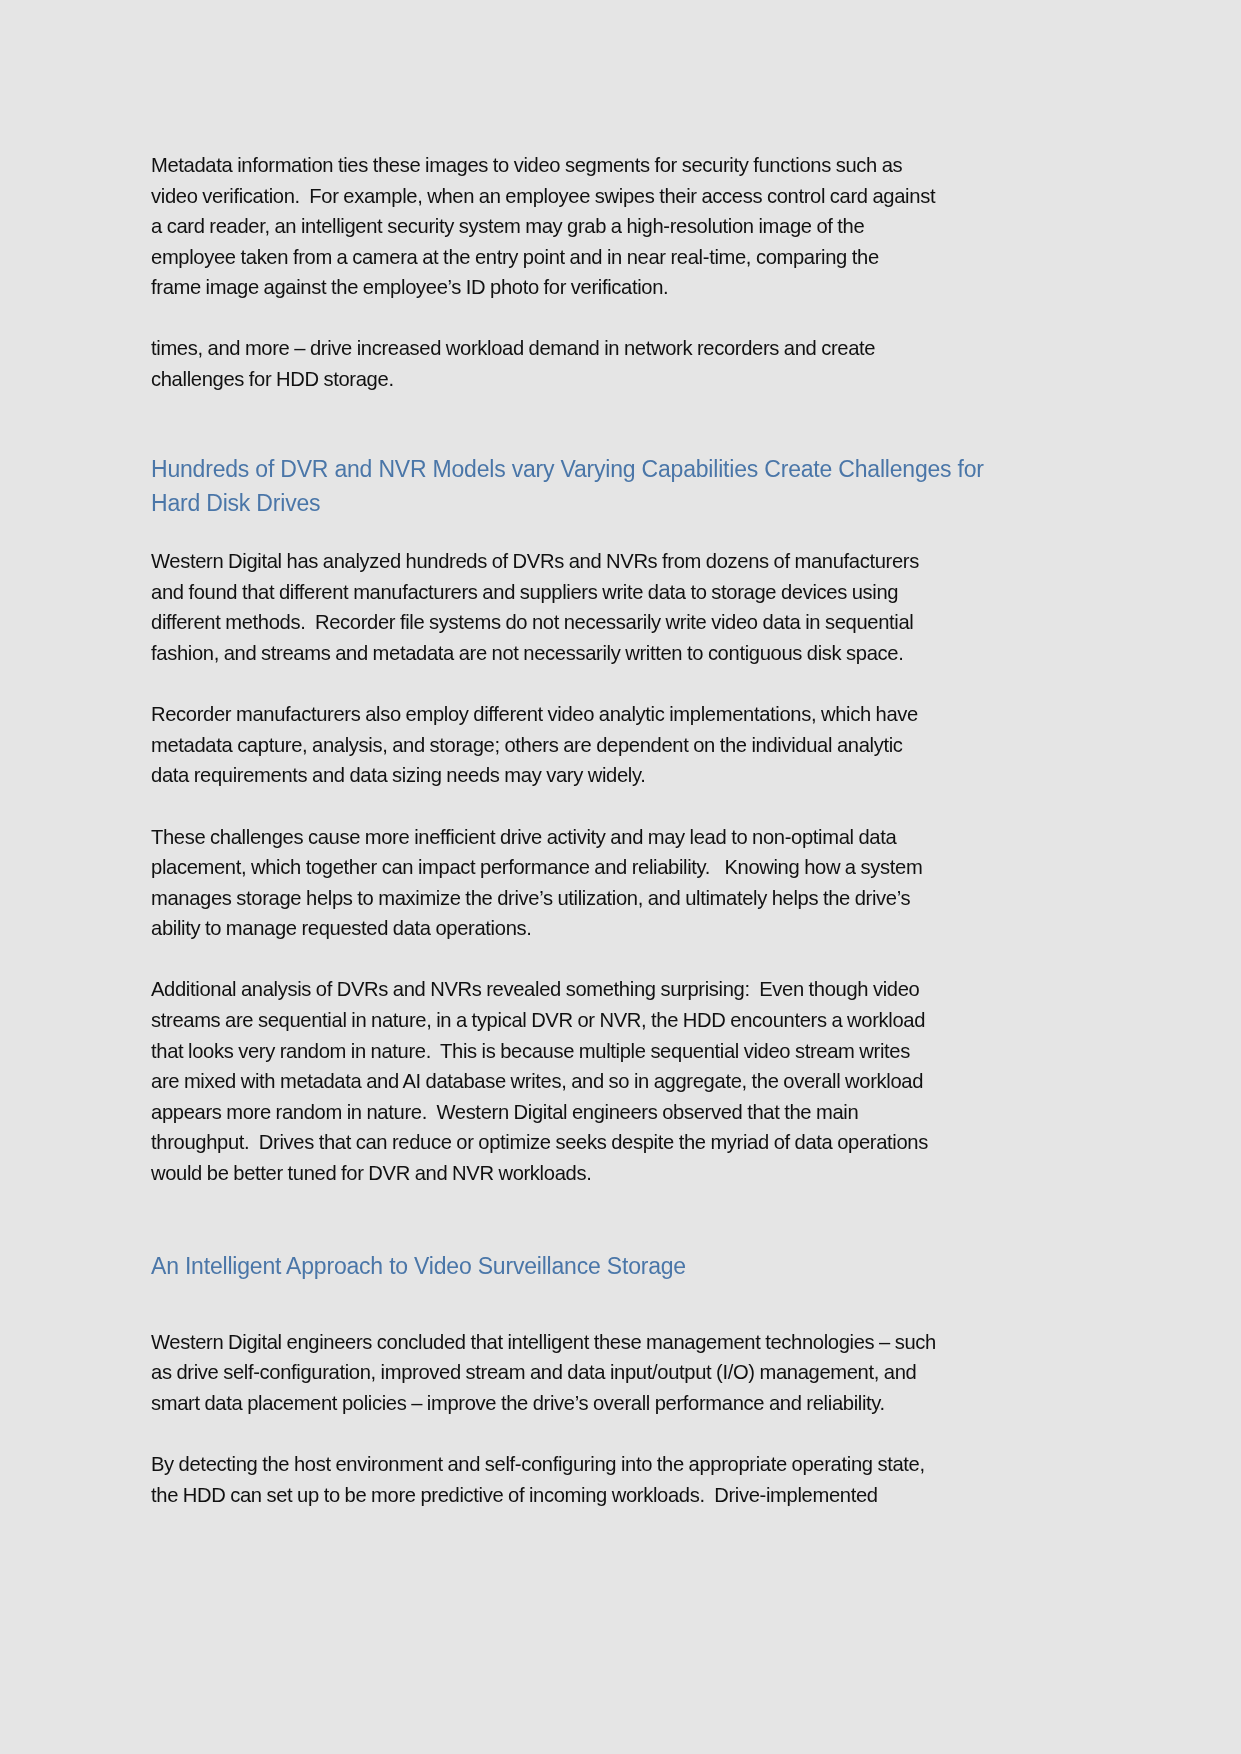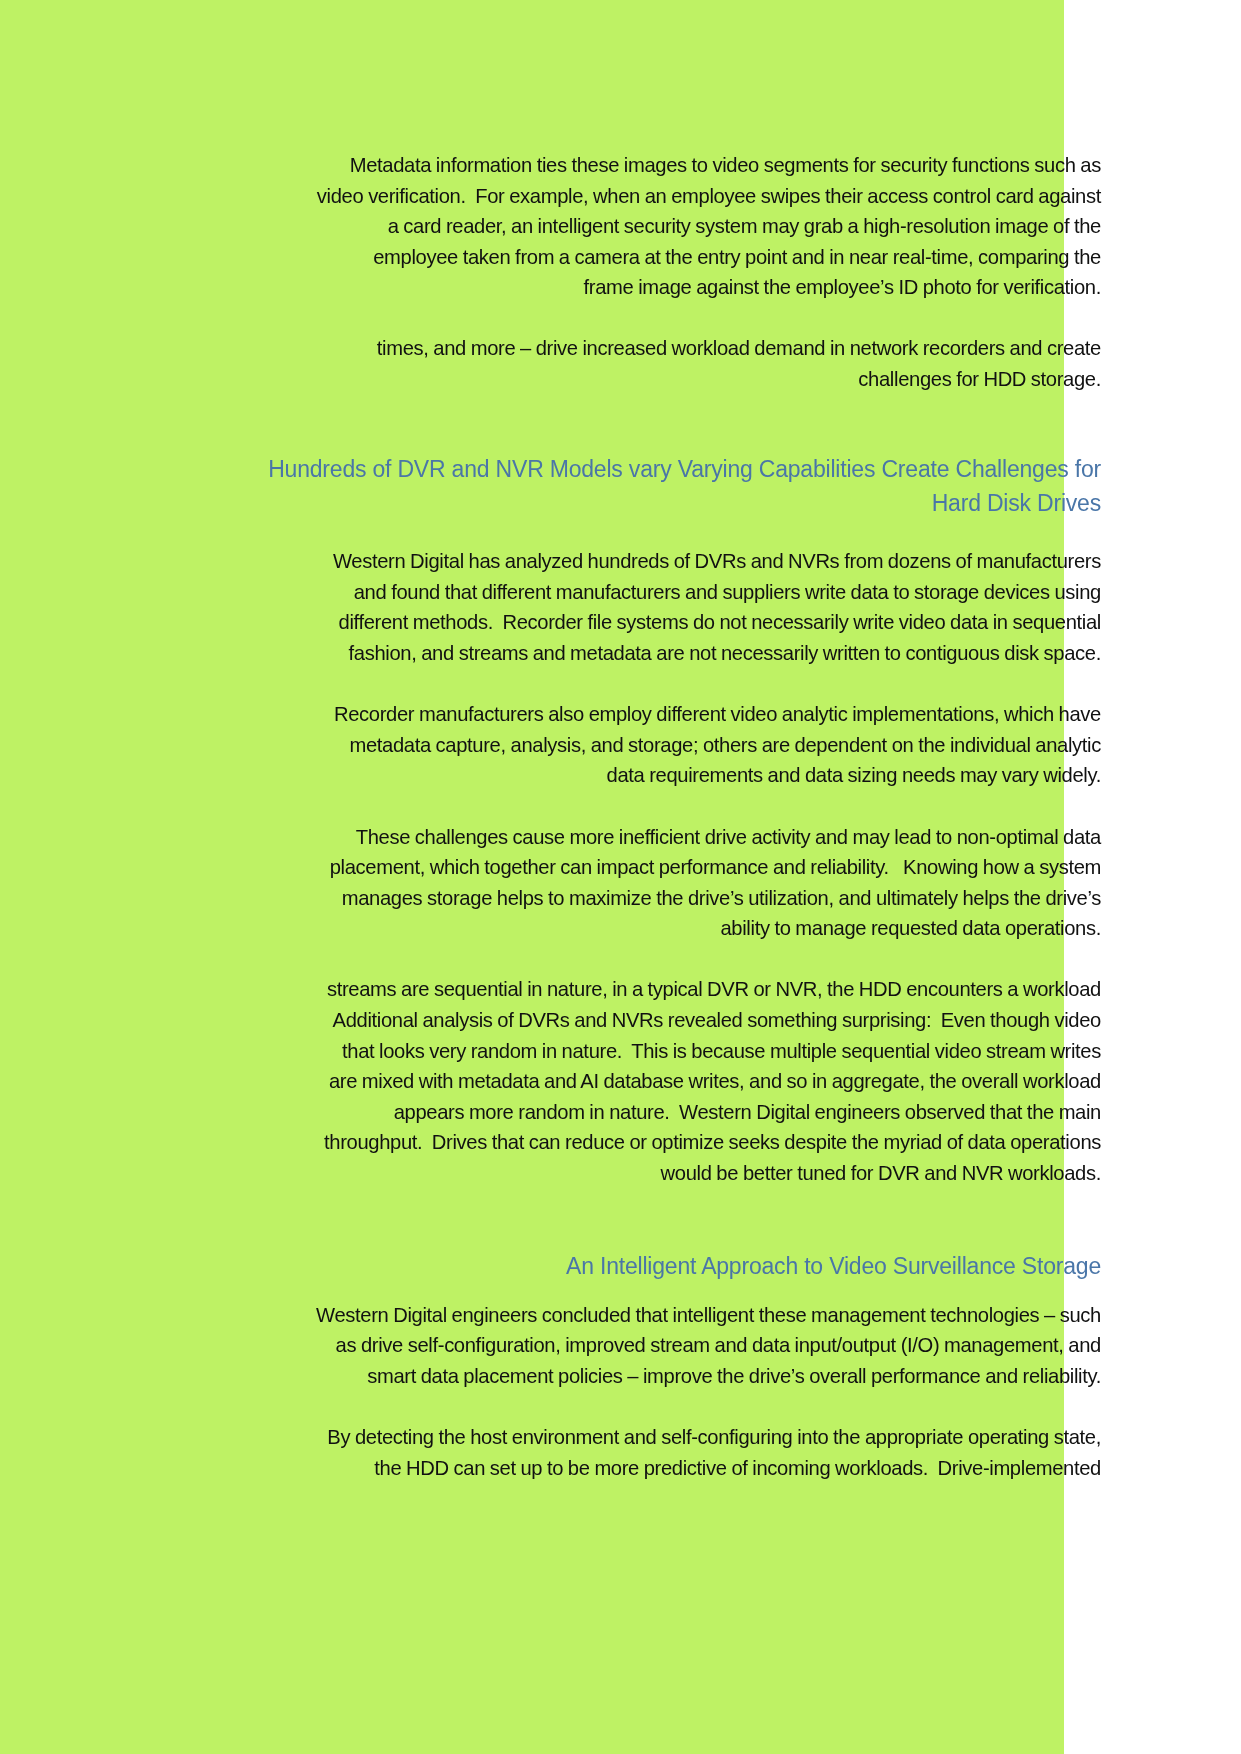--- a/index.html
+++ b/index.html
@@ -10,24 +10,23 @@
     body {
       width: 1241px;
       height: 1754px;
       position: relative;
       overflow: hidden;
     }
     .page {
       position: absolute;
       left: 0;
       top: 0;
-      width: 1064px;
+      width: 1241px;
       height: 1754px;
-      background: #bef264;
-      text-align: right;
+      background: #e5e5e5;
     }
     .content {
       position: absolute;
       left: 151px;
       top: 150px;
       width: 950px;
       font-family: "Liberation Sans", sans-serif;
       color: #111111;
     }
     .para {
@@ -85,30 +84,30 @@
     </p>
 
     <p class="para">
       <span class="line">These challenges cause more inefficient drive activity and may lead to non-optimal data</span>
       <span class="line">placement, which together can impact performance and reliability.   Knowing how a system</span>
       <span class="line">manages storage helps to maximize the drive’s utilization, and ultimately helps the drive’s</span>
       <span class="line">ability to manage requested data operations.</span>
     </p>
 
     <p class="para" style="margin-bottom:60px;">
+      <span class="line">Additional analysis of DVRs and NVRs revealed something surprising:  Even though video</span>
       <span class="line">streams are sequential in nature, in a typical DVR or NVR, the HDD encounters a workload</span>
-      <span class="line">Additional analysis of DVRs and NVRs revealed something surprising:  Even though video</span>
       <span class="line">that looks very random in nature.  This is because multiple sequential video stream writes</span>
       <span class="line">are mixed with metadata and AI database writes, and so in aggregate, the overall workload</span>
       <span class="line">appears more random in nature.  Western Digital engineers observed that the main</span>
       <span class="line">throughput.  Drives that can reduce or optimize seeks despite the myriad of data operations</span>
       <span class="line">would be better tuned for DVR and NVR workloads.</span>
     </p>
 
-    <h2 class="heading" style="margin-bottom:17px;">
+    <h2 class="heading" style="margin-bottom:44px;">
       <span class="line">An Intelligent Approach to Video Surveillance Storage</span>
     </h2>
 
     <p class="para">
       <span class="line">Western Digital engineers concluded that intelligent these management technologies – such</span>
       <span class="line">as drive self-configuration, improved stream and data input/output (I/O) management, and</span>
       <span class="line">smart data placement policies – improve the drive’s overall performance and reliability.</span>
     </p>
 
     <p class="para">

